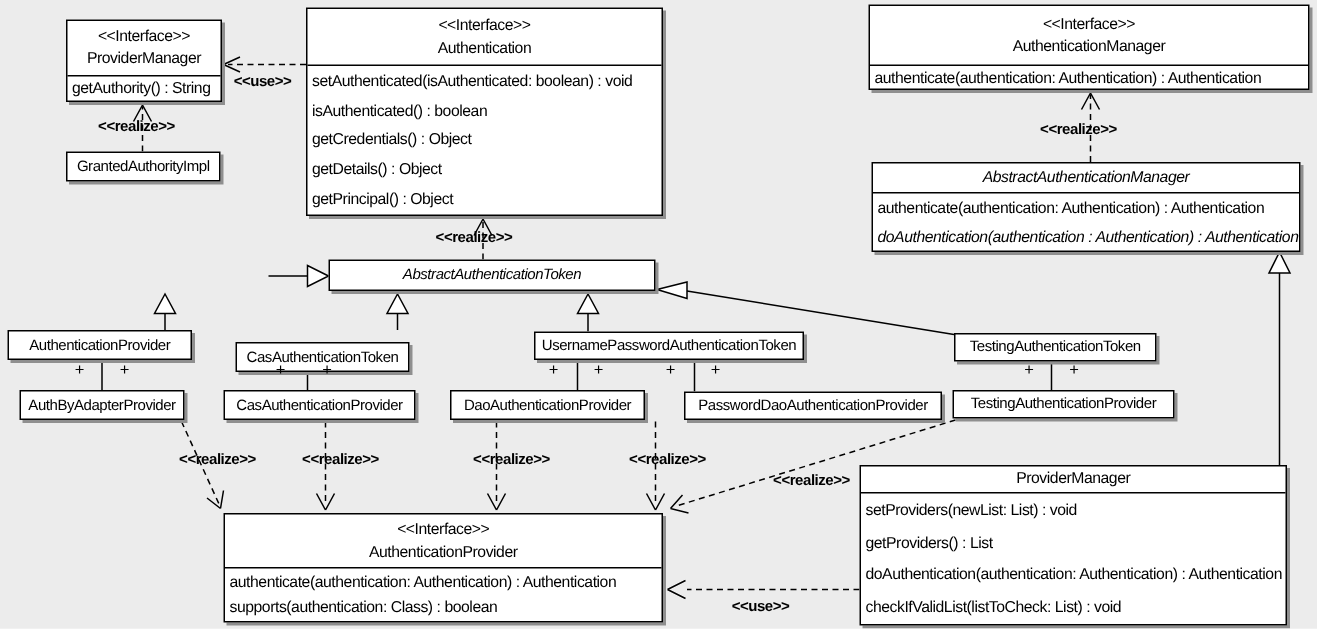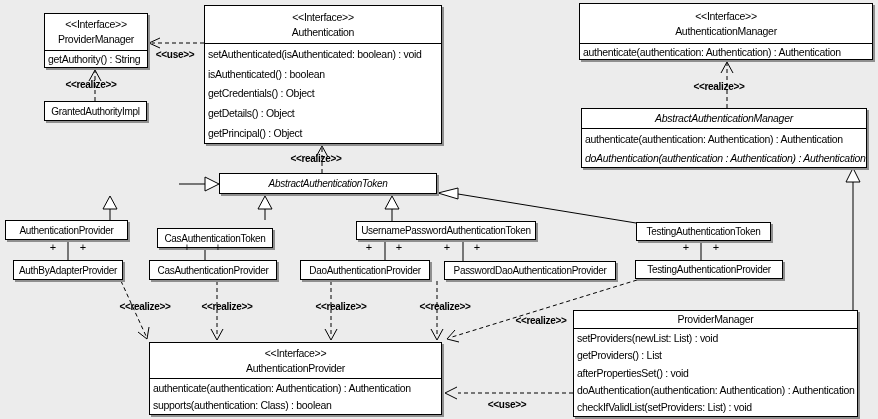--- a/index.html
+++ b/index.html
@@ -174,21 +174,21 @@
   </div>
 
   <div class="cls" style="left:149px;top:260px;width:128px;height:20px">
     <div class="single">CasAuthenticationProvider</div>
   </div>
 
   <div class="cls" style="left:300px;top:260px;width:130px;height:20px">
     <div class="single">DaoAuthenticationProvider</div>
   </div>
 
-  <div class="cls" style="left:444px;top:261px;width:172px;height:19px">
+  <div class="cls" style="left:456px;top:261px;width:172px;height:19px">
     <div class="single">PasswordDaoAuthenticationProvider</div>
   </div>
 
   <div class="cls" style="left:635px;top:260px;width:148px;height:19px">
     <div class="single">TestingAuthenticationProvider</div>
   </div>
 
   <div class="cls" style="left:149px;top:342px;width:293px;height:73px">
     <div class="hdr" style="height:35px">
       <div class="stereo">&lt;&lt;Interface&gt;&gt;</div>
@@ -200,23 +200,22 @@
     </div>
   </div>
 
   <div class="cls" style="left:573px;top:310px;width:285px;height:107px">
     <div class="hdr" style="height:17px">
       <div class="cname">ProviderManager</div>
     </div>
     <div class="body">
       <div class="m">setProviders(newList: List) : void</div>
       <div class="m">getProviders() : List</div>
-      <div class="m">afterPropertiesSet() : void</div>
       <div class="m">doAuthentication(authentication: Authentication) : Authentication</div>
-      <div class="m">checkIfValidList(setProviders: List) : void</div>
+      <div class="m">checkIfValidList(listToCheck: List) : void</div>
     </div>
   </div>
 
   <div class="lbl" style="left:149px;top:49px;width:52px">&lt;&lt;use&gt;&gt;</div>
   <div class="lbl" style="left:56px;top:79px;width:70px">&lt;&lt;realize&gt;&gt;</div>
   <div class="lbl" style="left:281px;top:153px;width:70px">&lt;&lt;realize&gt;&gt;</div>
   <div class="lbl" style="left:683px;top:81px;width:72px">&lt;&lt;realize&gt;&gt;</div>
   <div class="lbl" style="left:110px;top:301px;width:70px">&lt;&lt;realize&gt;&gt;</div>
   <div class="lbl" style="left:192px;top:301px;width:70px">&lt;&lt;realize&gt;&gt;</div>
   <div class="lbl" style="left:306px;top:301px;width:70px">&lt;&lt;realize&gt;&gt;</div>

